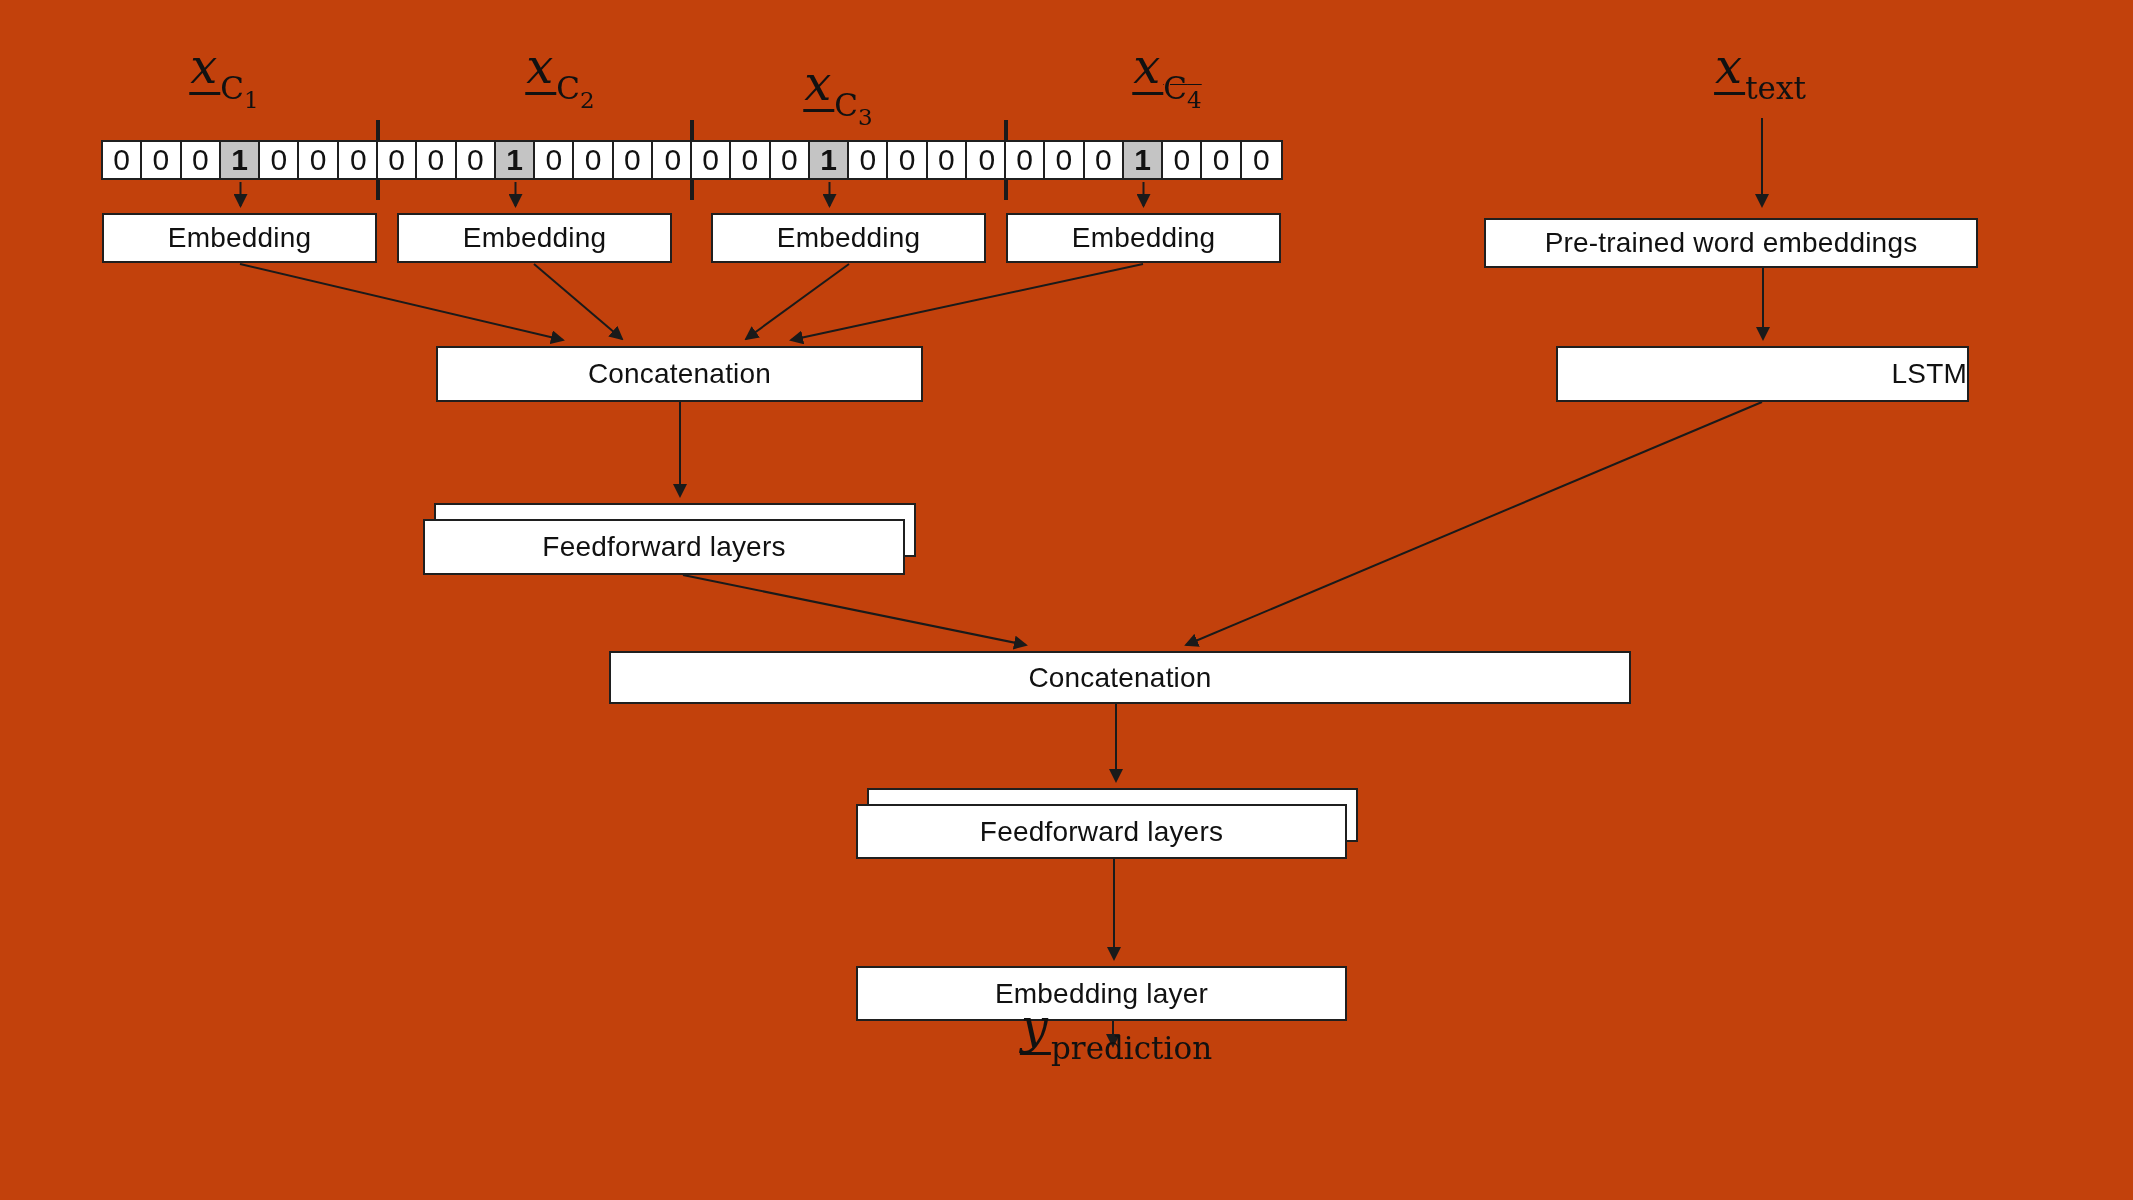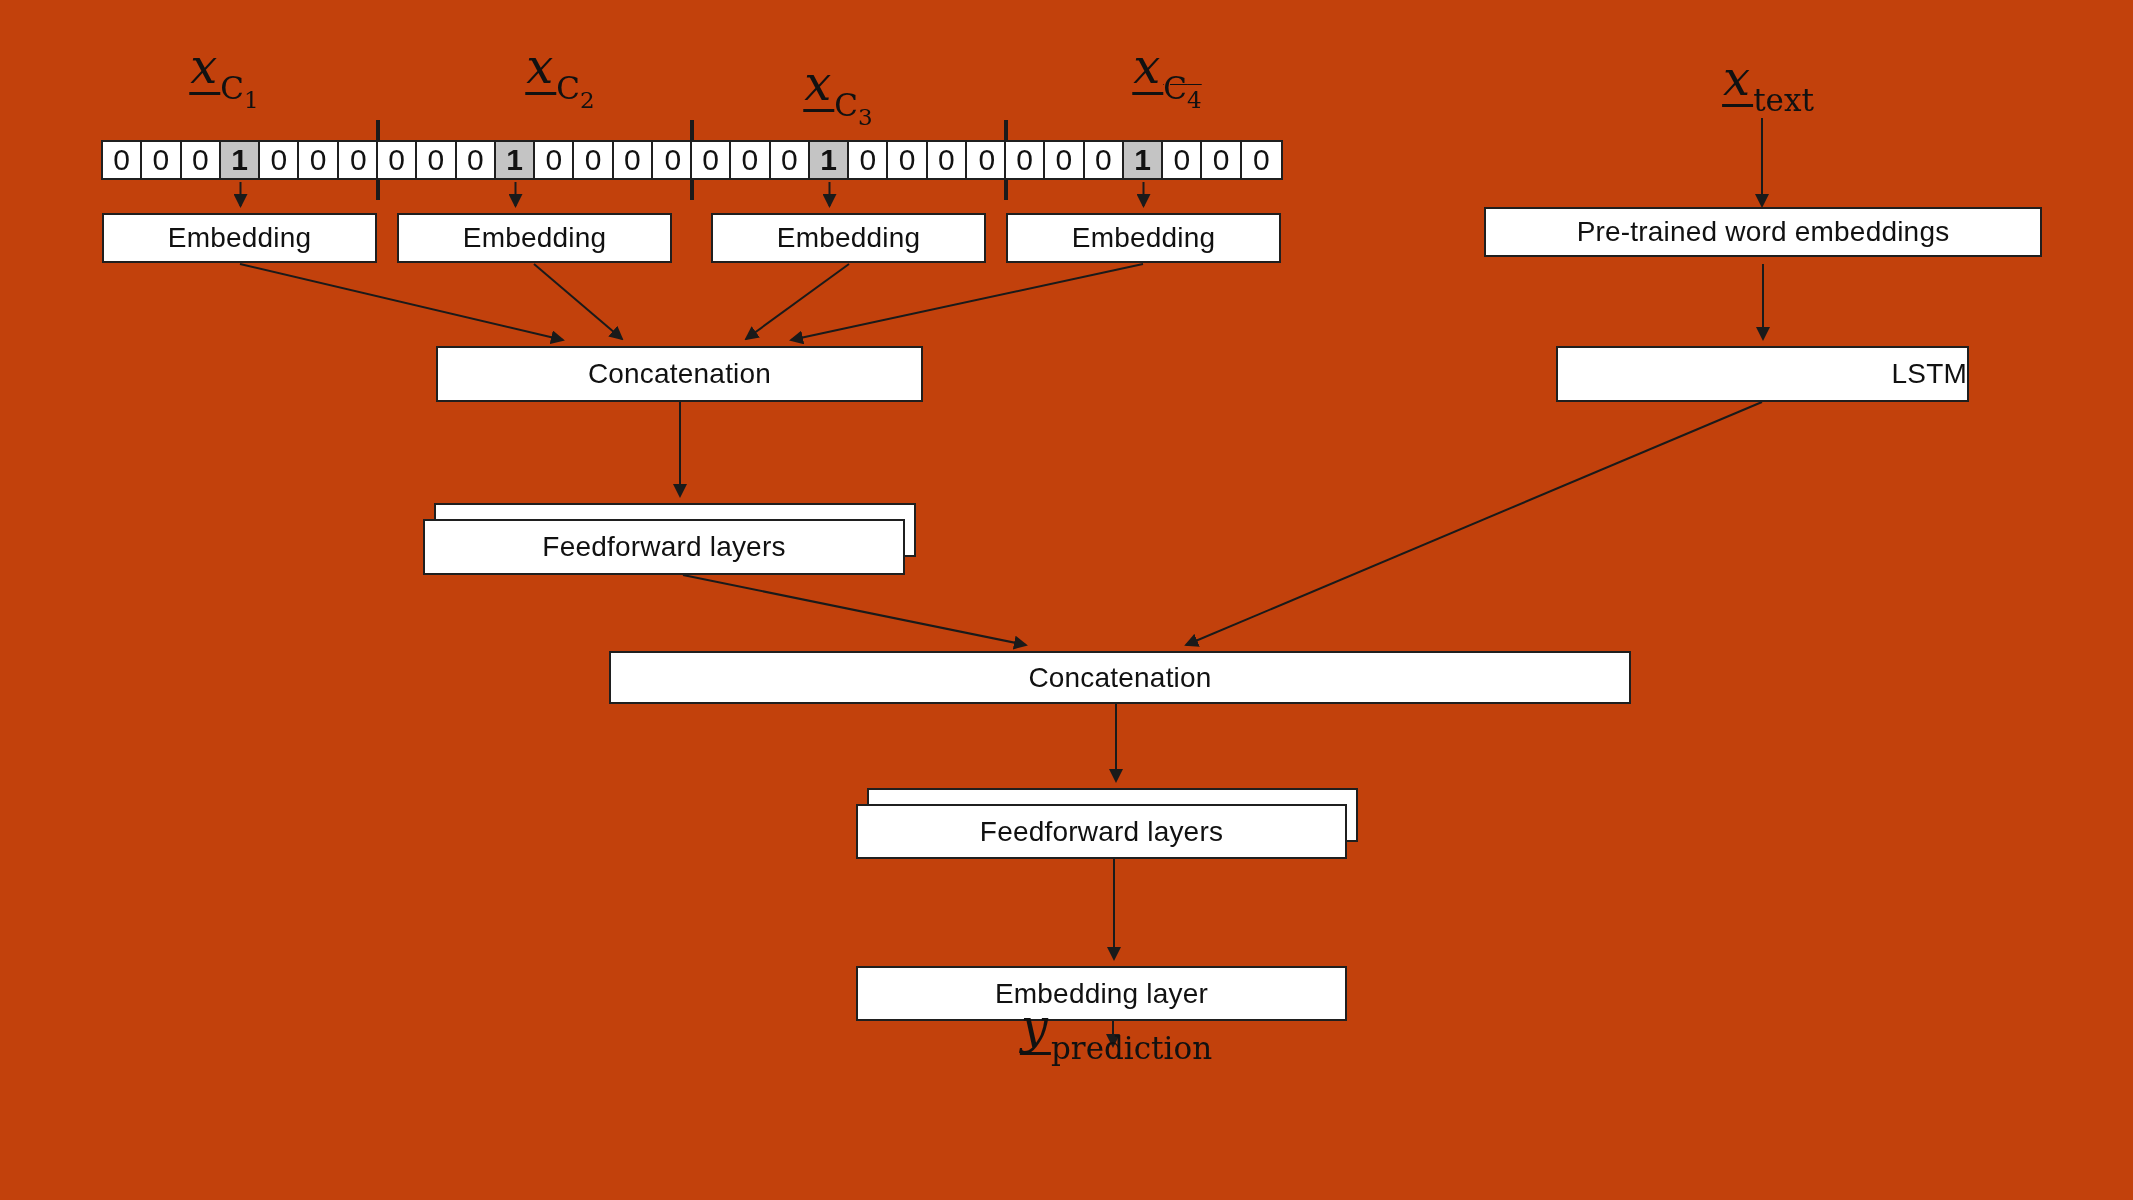--- a/index.html
+++ b/index.html
@@ -86,21 +86,21 @@
   <div class="math-label" style="left:560px; top:42px;">
     <span class="mvar">x</span><span class="msub"><span>C</span><span class="msubsub">2</span></span>
   </div>
   <div class="math-label" style="left:838px; top:59px;">
     <span class="mvar">x</span><span class="msub"><span>C</span><span class="msubsub">3</span></span>
   </div>
   <div class="math-label" style="left:1167px; top:42px;text-decoration:underline;">
     <span class="mvar">x</span><span class="msub"><span>C</span><span class="msubsub">4</span></span>
   </div>
 
-  <div class="math-label" style="left:1760px; top:54px;margin-left:8px;">
+  <div class="math-label" style="left:1760px; top:42px;">
     <span class="mvar">x</span><span class="msub">text</span>
   </div>
 
   <div class="cells" style="left:101px; top:140px;">
       <div class="cell">0</div>
       <div class="cell">0</div>
       <div class="cell">0</div>
       <div class="cell hot">1</div>
       <div class="cell">0</div>
       <div class="cell">0</div>
@@ -151,21 +151,21 @@
 
   <div class="box" style="left:436px; top:346px; width:487px; height:56px;">
       <span>Concatenation</span>
     </div>
 
   <div class="stack-back" style="left:434px; top:503px; width:482px; height:54px;"></div>
   <div class="box" style="left:423px; top:519px; width:482px; height:56px;">
       <span>Feedforward layers</span>
     </div>
 
-  <div class="box" style="left:1484px; top:207px; width:558px; height:50px;">
+  <div class="box" style="left:1484px; top:218px; width:494px; height:50px;">
       <span>Pre-trained word embeddings</span>
     </div>
   <div class="box" style="left:1556px; top:346px; width:413px; height:56px;justify-content:flex-end;">
       <span>LSTM</span>
     </div>
 
   <div class="box" style="left:609px; top:651px; width:1022px; height:53px;">
       <span>Concatenation</span>
     </div>
 

